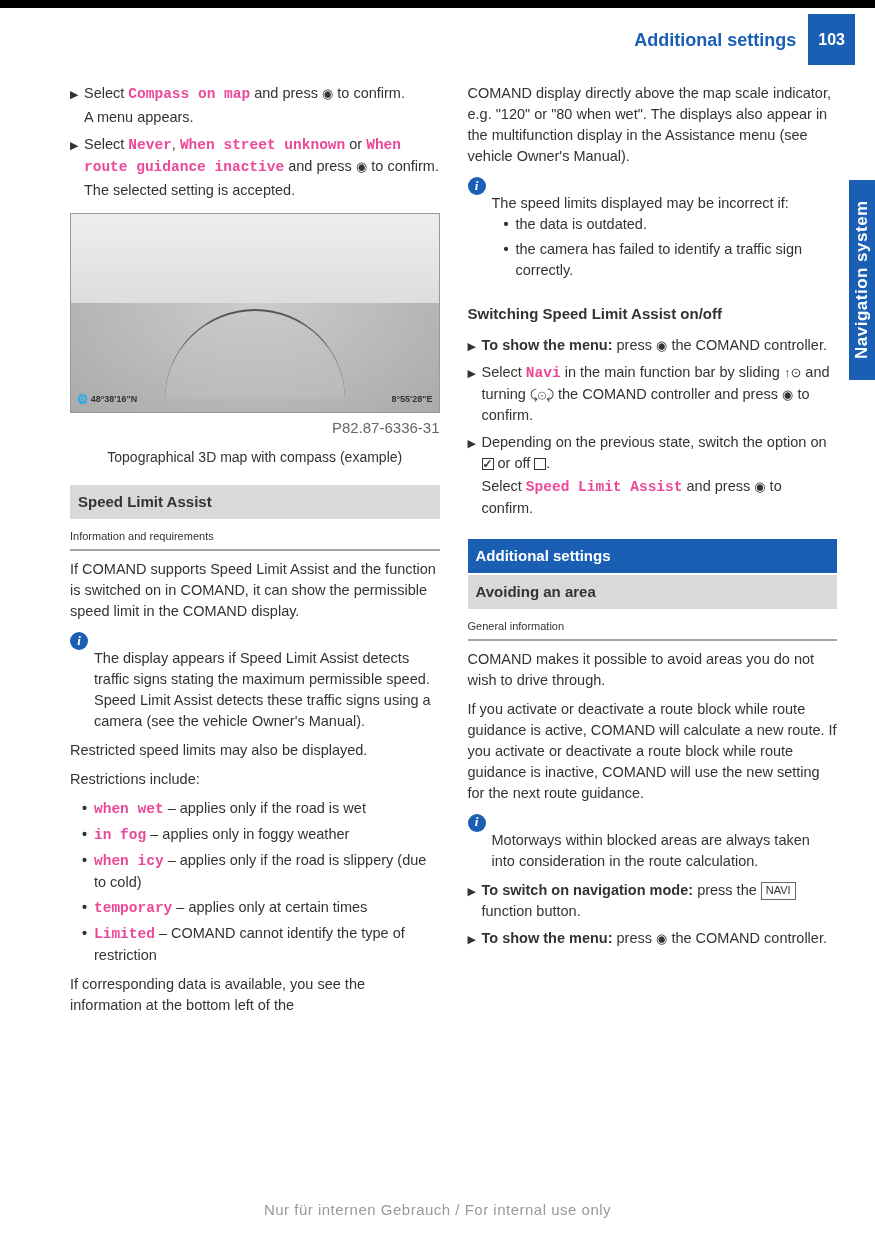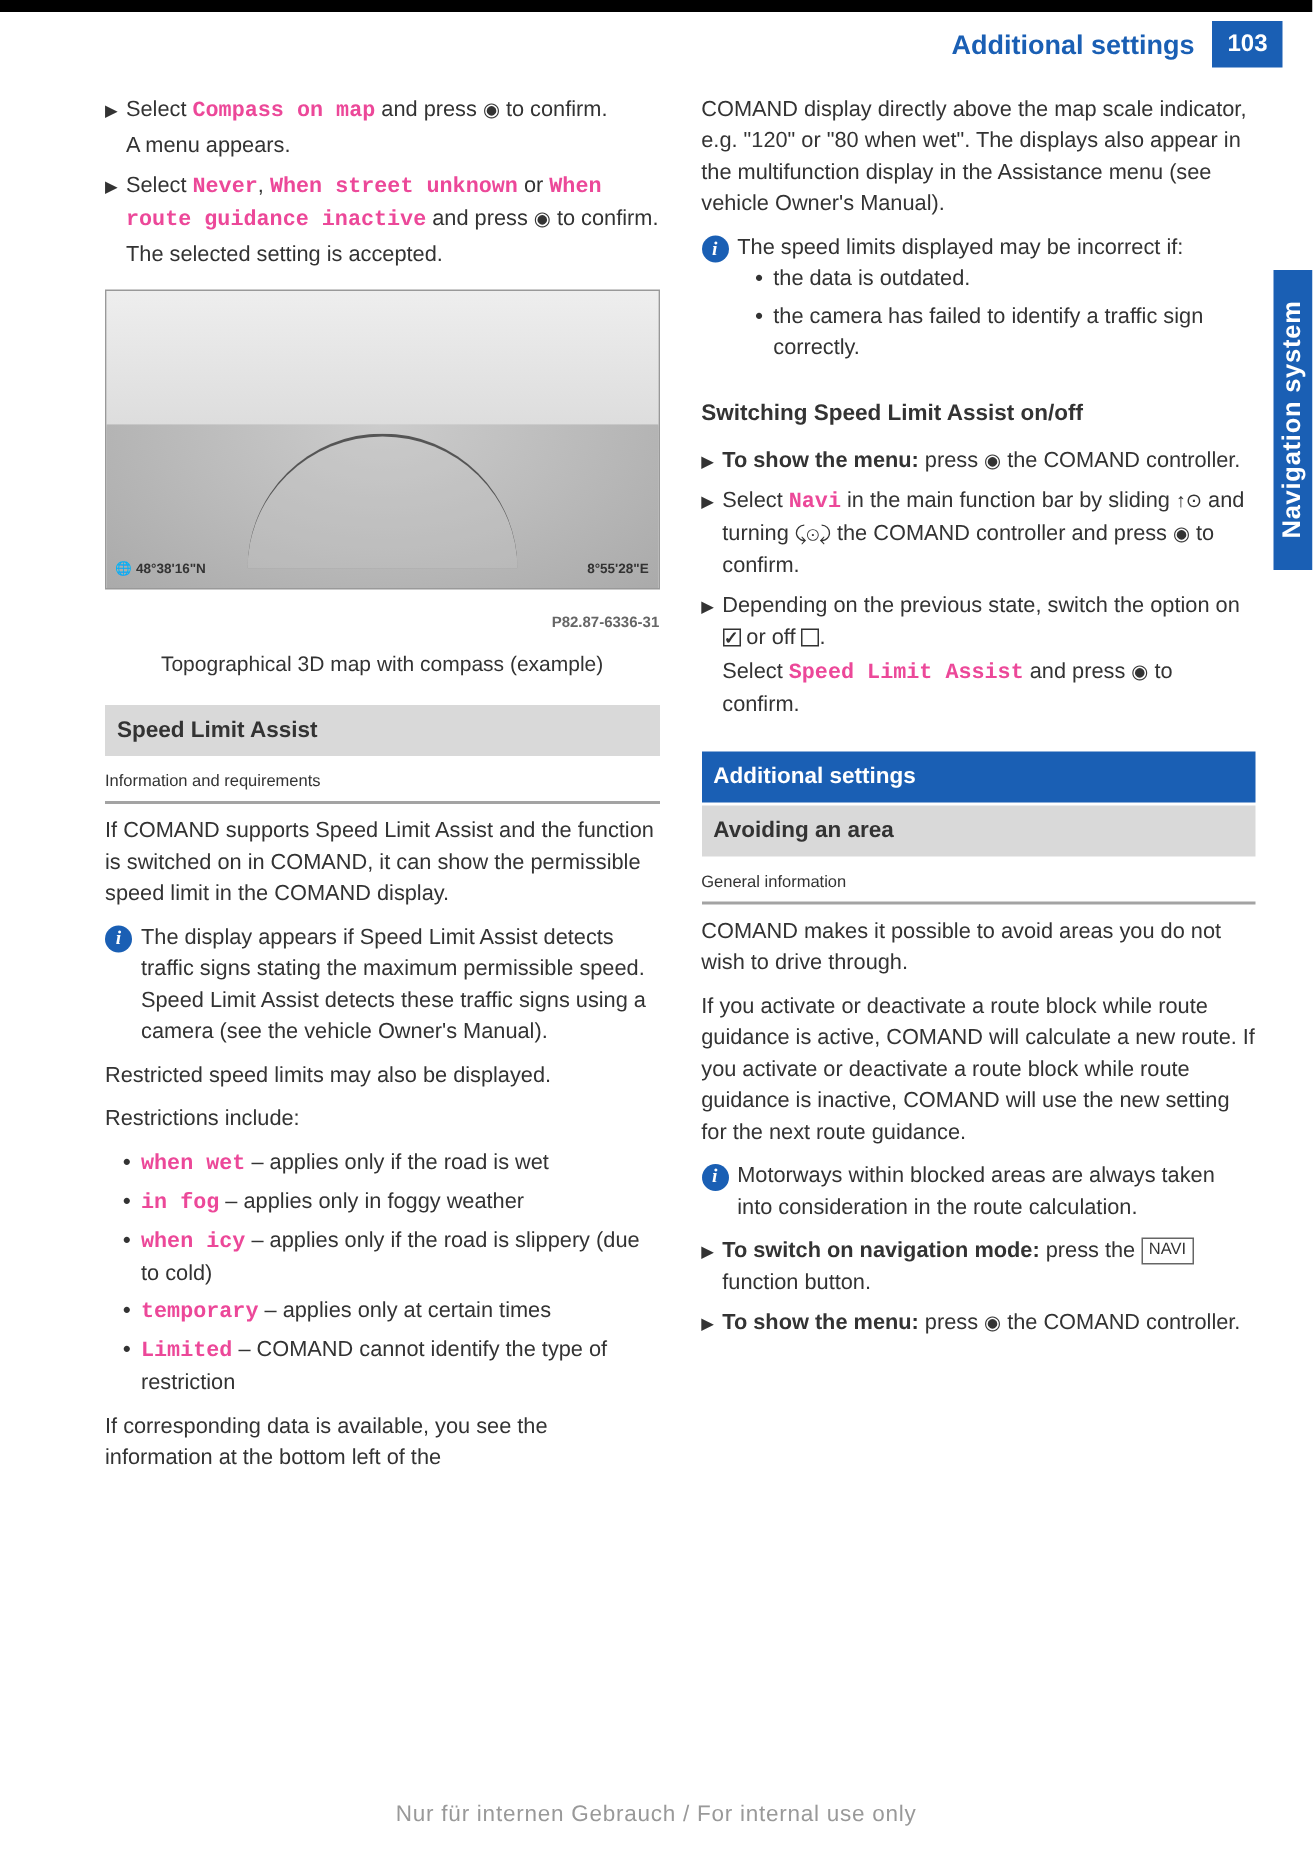--- a/index.html
+++ b/index.html
@@ -28,21 +28,21 @@
   .header-title {
     color: #1a5fb4;
     font-weight: bold;
     font-size: 18px;
     margin-right: 12px;
   }
   .page-num-box {
     background: #1a5fb4;
     color: #fff;
     font-weight: bold;
-    padding: 4px 10px;
+    padding: 14px 10px;
     font-size: 16px;
   }
   .side-tab {
     position: absolute;
     right: 0;
     top: 180px;
     width: 26px;
     height: 200px;
     background: #1a5fb4;
     color: #fff;
@@ -104,24 +104,23 @@
     width: 180px; height: 90px; border-top: 2px solid #555; border-radius: 90px 90px 0 0;
     background: rgba(200,200,200,0.3);
   }
   .fig-coords {
     position: absolute; bottom: 6px; left: 6px; right: 6px;
     display: flex; justify-content: space-between;
     font-size: 9px; color: #333; font-weight: bold;
   }
   .fig-label-right {
     text-align: right;
-    font-size: 10px;
+    font-size: 15px;
     color: #666;
-    margin-top: 16px;
-    font-weight: bold;
+    margin-top: 4px;
   }
   .caption {
     font-size: 14px;
     margin: 8px 0 18px 0;
     text-align: center;
   }
   .h2-bar {
     background: #d9d9d9;
     font-weight: bold;
     padding: 6px 8px;
@@ -161,21 +160,21 @@
     background: #1a5fb4;
     color: #fff;
     font-family: Georgia, serif;
     font-style: italic;
     font-weight: bold;
     font-size: 13px;
     display: flex; align-items: center; justify-content: center;
     margin-right: 6px;
     margin-top: 2px;
   }
-  .info-body { flex: 1; }
+  .info-body { flex: 1; margin-top: 18px; }
   ul.dots {
     list-style: none;
     padding-left: 12px;
     margin-bottom: 8px;
   }
   ul.dots li {
     position: relative;
     padding-left: 12px;
     margin-bottom: 4px;
   }

